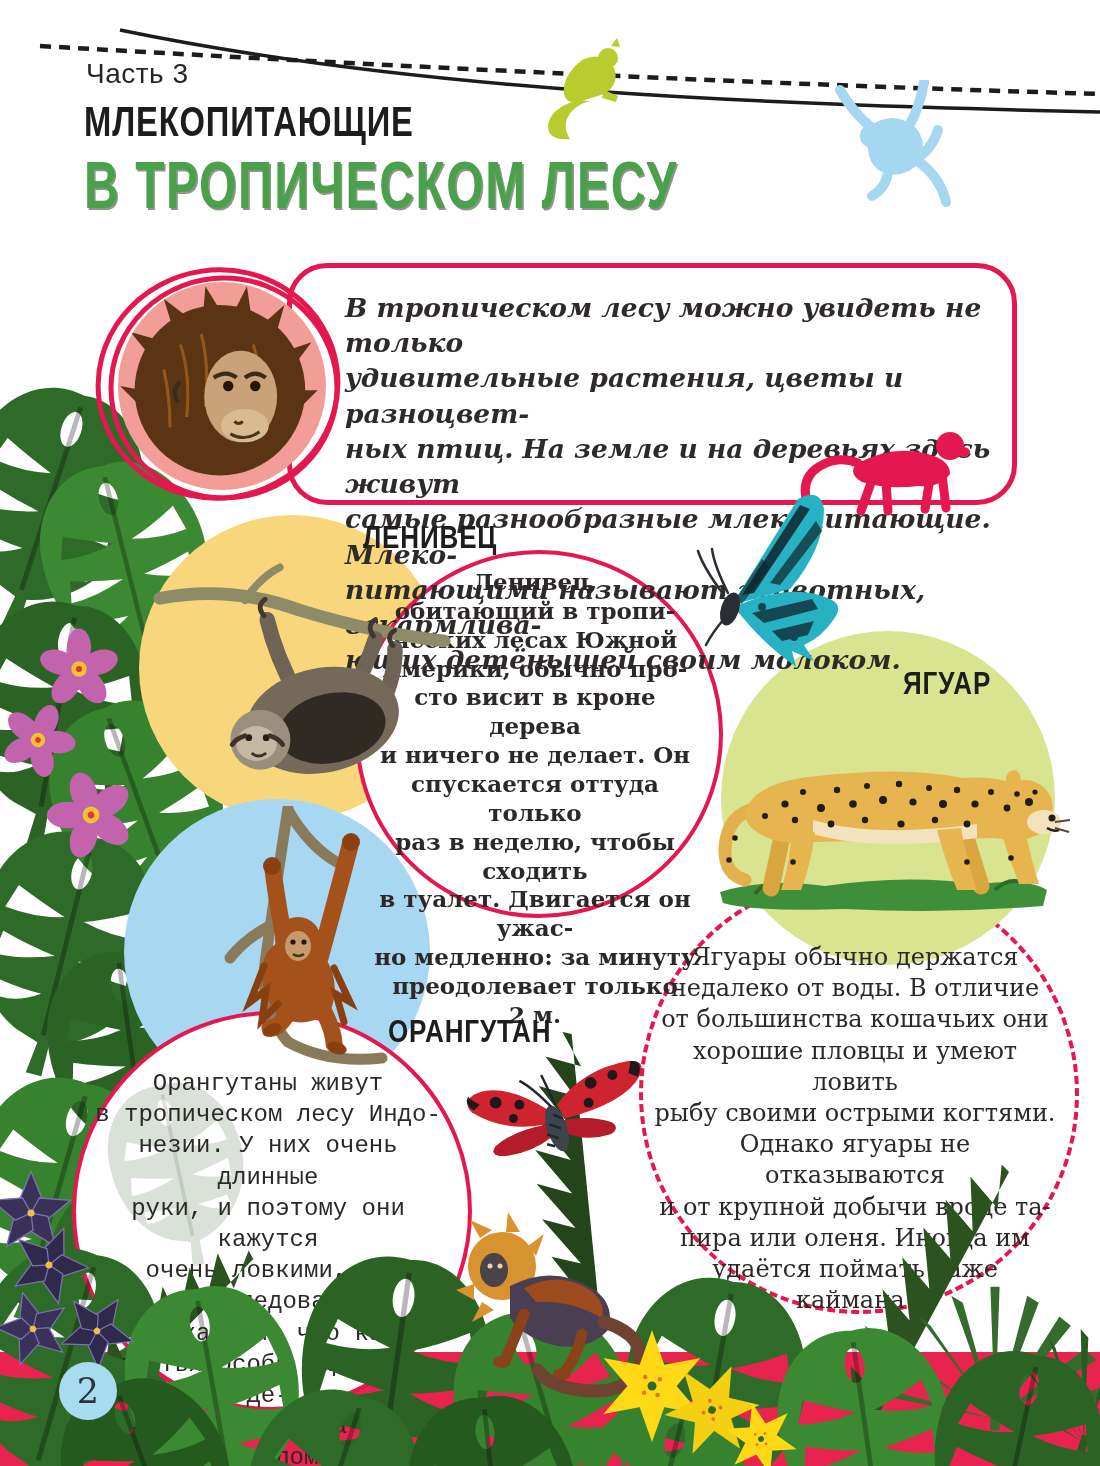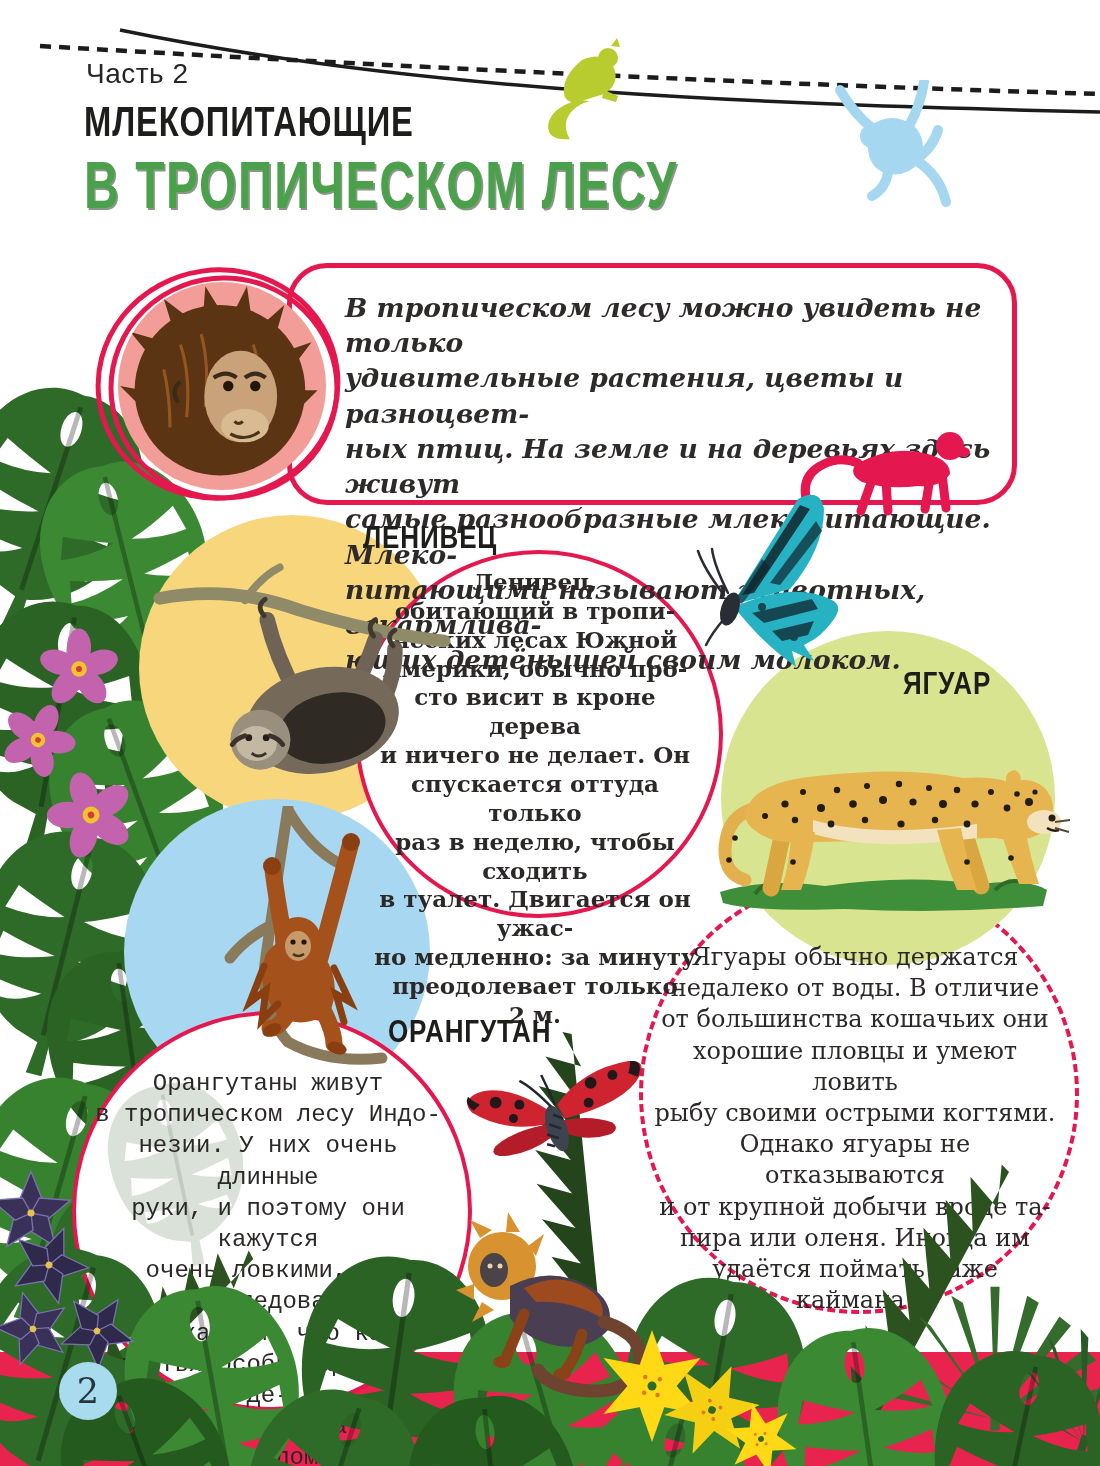--- a/index.html
+++ b/index.html
@@ -110,21 +110,21 @@
       <path d="M14,10 Q28,34 46,48"></path>
       <path d="M98,2 Q94,26 84,44"></path>
       <path d="M86,82 Q106,70 112,50"></path>
       <path d="M62,92 Q60,108 46,116"></path>
       <path d="M90,80 Q114,96 120,122"></path>
     </g>
     <path fill="#a5d7f0" d="M44,46 Q66,30 88,46 Q102,60 94,82 Q78,100 56,92 Q36,82 44,46 Z"></path>
     <circle cx="46" cy="56" r="12" fill="#a5d7f0"></circle>
   </svg>
 
-  <div class="abs part-label" style="left:86px;top:58px;">Часть 2</div>
+  <div class="abs part-label" style="left:86px;top:58px;">Часть 3</div>
   <div class="abs h-black" style="left:84px;top:98px;">МЛЕКОПИТАЮЩИЕ</div>
   <div class="abs h-green" style="left:84px;top:146px;">В ТРОПИЧЕСКОМ ЛЕСУ</div>
 
   <div class="abs" style="z-index:2;">
     <svg class="abs" style="left:-52px;top:378px;color:#2f6b28;transform:rotate(18deg);" width="200" height="260">
         <use href="#leaf" width="200" height="260"></use>
       </svg>
     <svg class="abs" style="left:36px;top:452px;color:#3b8a33;transform:rotate(-14deg);" width="185" height="240">
         <use href="#leaf" width="185" height="240"></use>
       </svg>

